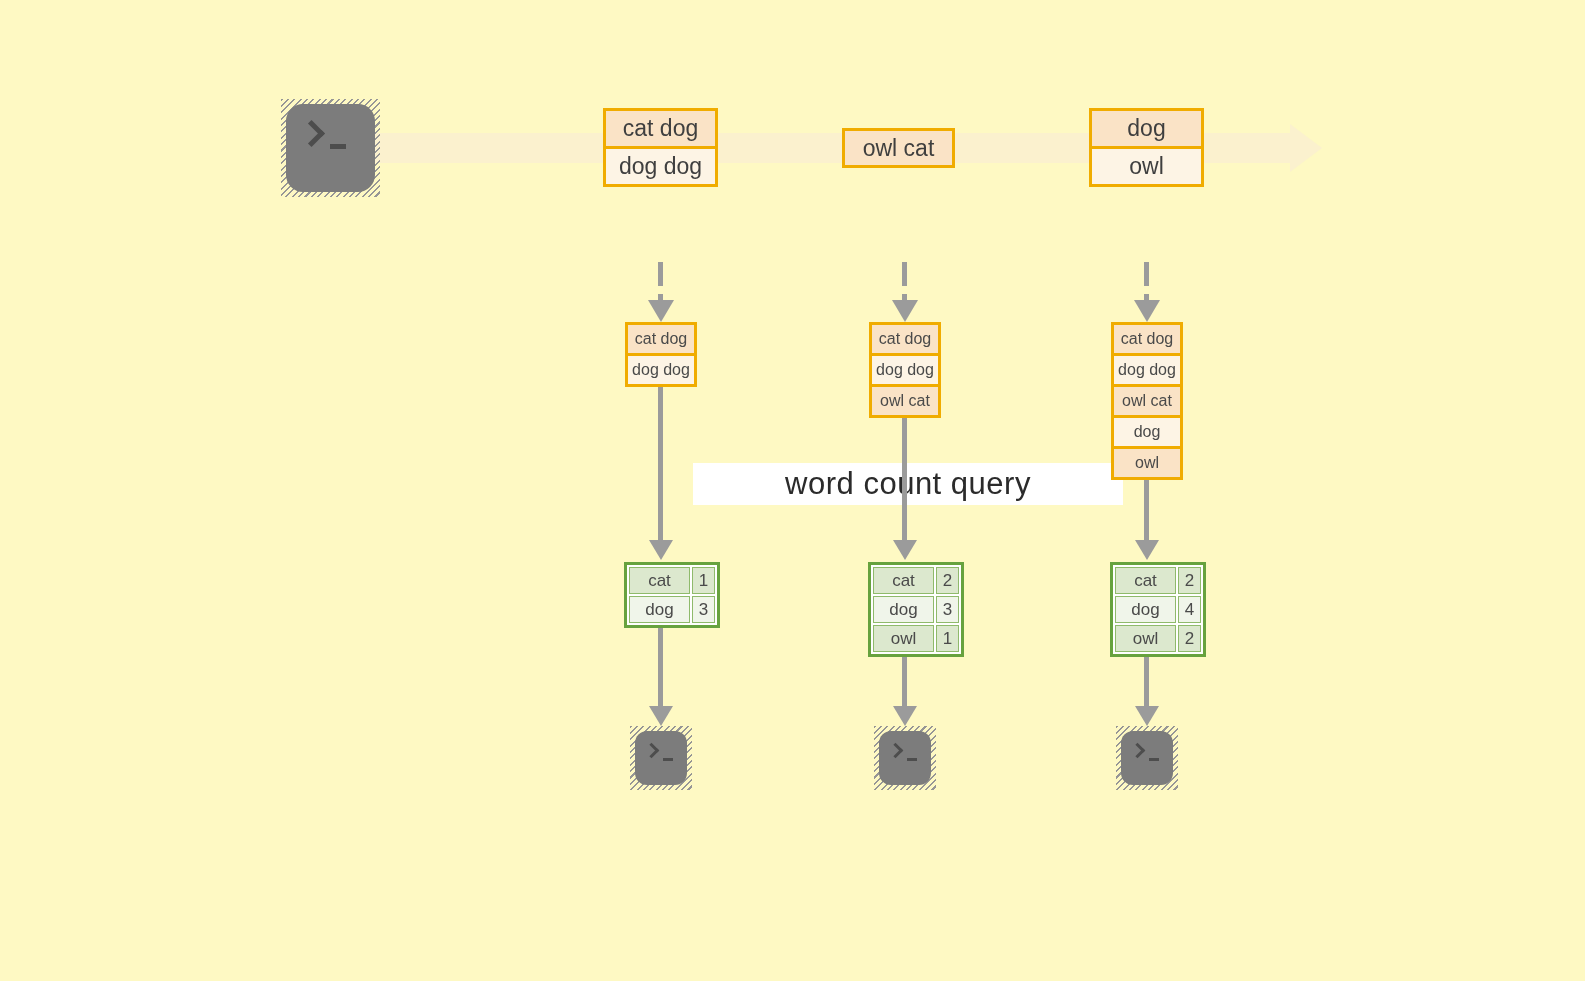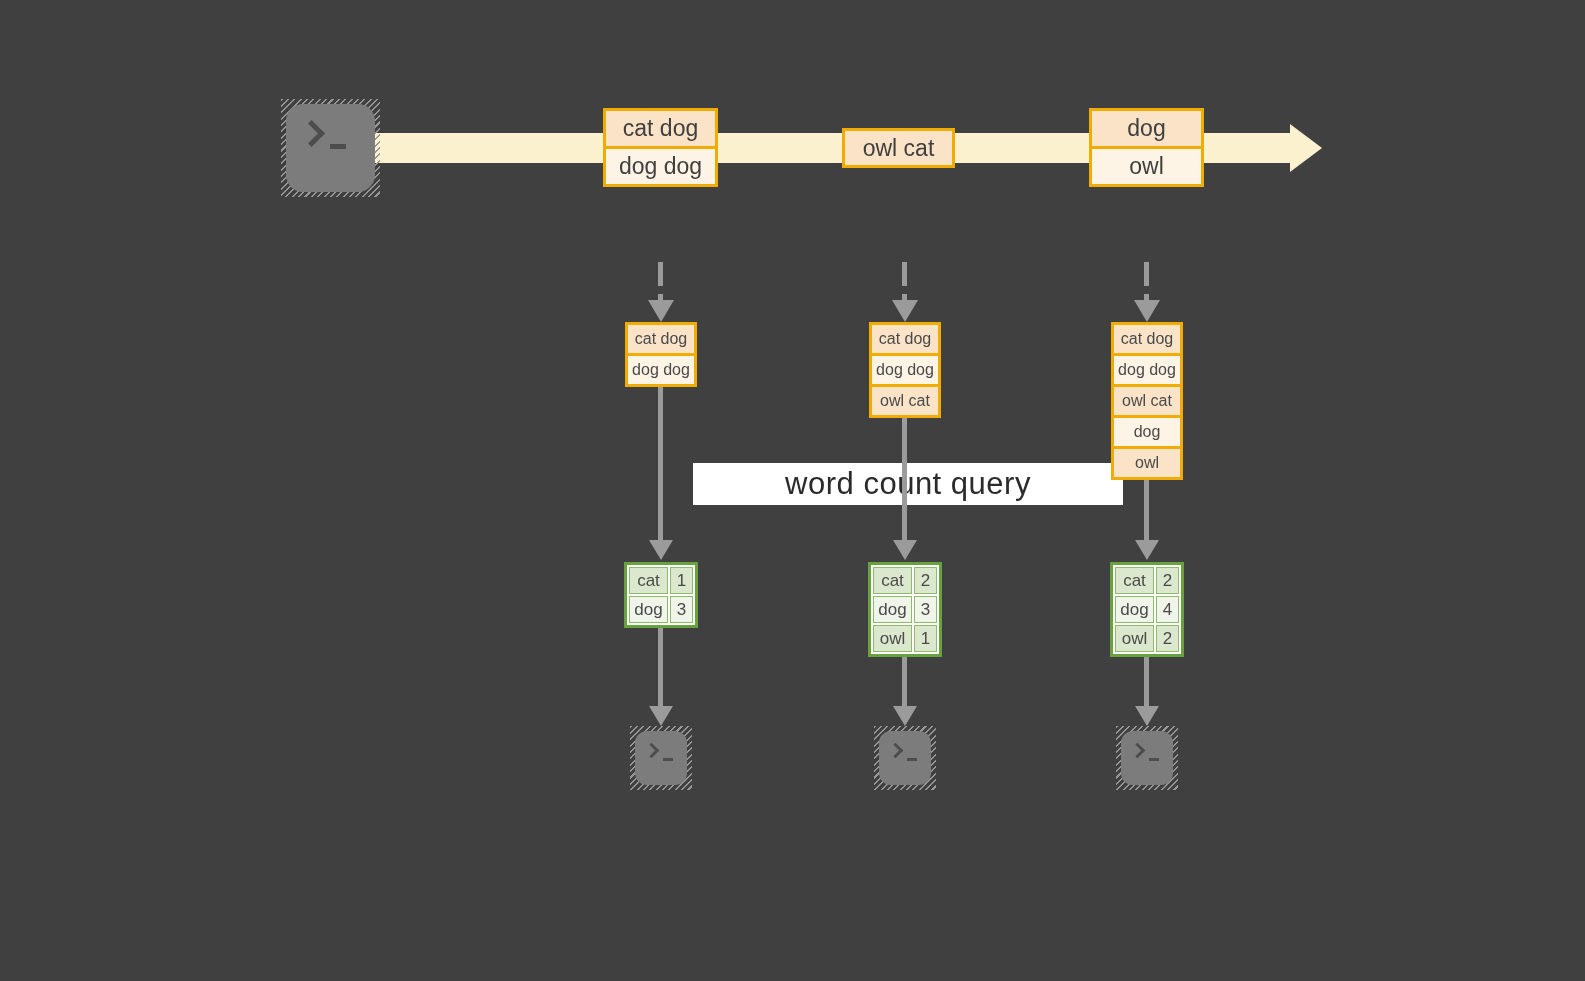--- a/index.html
+++ b/index.html
@@ -1,18 +1,18 @@
 <!DOCTYPE html>
 <html><head>
 <meta charset="utf-8">
 <style>
   html,body { margin:0; padding:0; background:#000; }
   .canvas {
     position:relative; width:1585px; height:981px;
-    background:#404040; overflow:hidden;
+    background:#fef9c3; overflow:hidden;
     font-family:"Liberation Sans","DejaVu Sans",sans-serif;
     color:#3f3f3f;
   }
 
   
   .stream-band { position:absolute; left:340px; top:133px; width:950px; height:30px; background:#FBF1CE; z-index:1; }
   .stream-head { position:absolute; left:1290px; top:124px; width:0; height:0;
     border-top:24px solid transparent; border-bottom:24px solid transparent; border-left:32px solid #FBF1CE; z-index:1; }
 
   
@@ -57,21 +57,21 @@
   .vline { position:absolute; width:5px; background:#9B9B9B; z-index:3; }
   .vhead { position:absolute; width:0; height:0; z-index:3;
     border-left:12px solid transparent; border-right:12px solid transparent; border-top:20px solid #9B9B9B; }
 
   
   .query-band { position:absolute; left:693px; top:463px; width:430px; height:42px; background:#FFFFFF; z-index:2;
     display:flex; align-items:center; justify-content:center; }
   .query-text { font-size:31px; color:#2b2b2b; letter-spacing:0.5px; }
 
   
-  .gtable { position:absolute; width:74px; border:3px solid #67A23E; background:#FFFFFF; z-index:4;
+  .gtable { position:absolute; width:96px; border:3px solid #67A23E; background:#FFFFFF; z-index:4;
     box-sizing:border-box; padding:2px; display:grid; grid-template-columns:1fr 23px; gap:2px; }
   .gcell { height:27px; line-height:25px; text-align:center; font-size:17px; color:#4a4a4a;
     border:1px solid #8FBA6B; box-sizing:border-box; }
   .r-odd { background:#DCE8CE; }
   .r-even { background:#F0F5EA; }
 </style>
 </head>
 <body>
 
 <div class="canvas">

